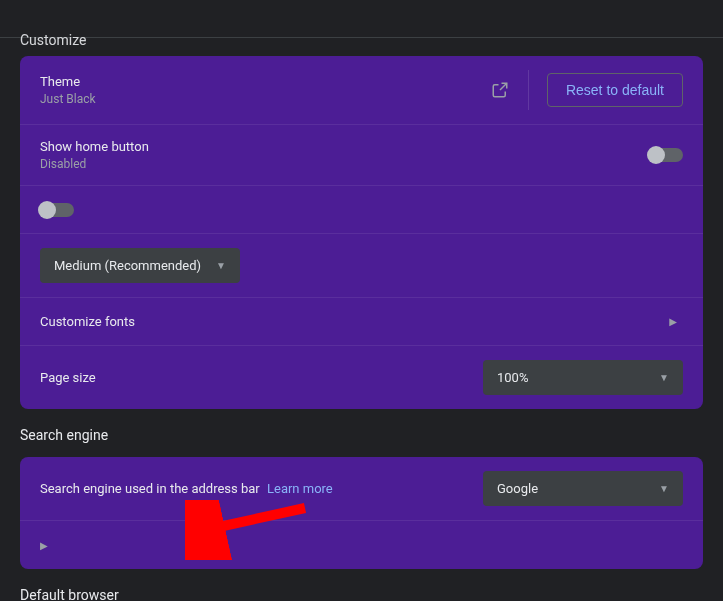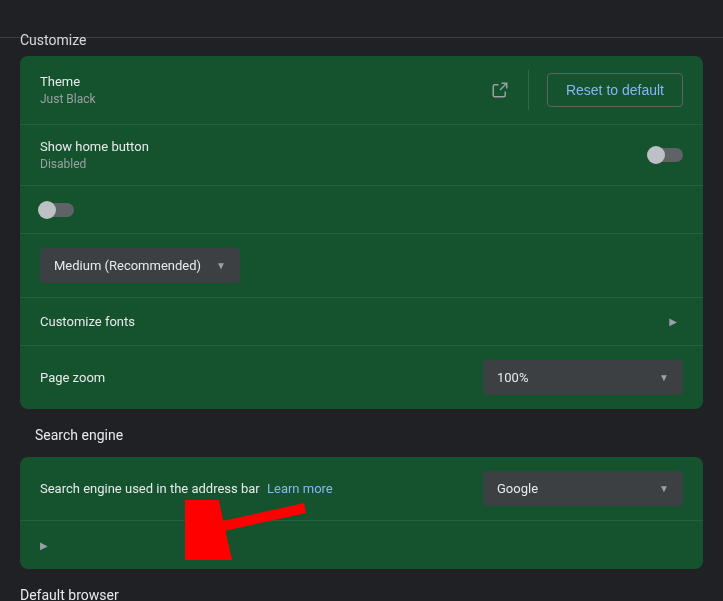--- a/index.html
+++ b/index.html
@@ -11,24 +11,23 @@
       width: 723px;
       height: 601px;
       overflow: hidden;
     }
     .topbar { height: 38px; background: #202124; border-bottom: 1px solid #3c4043; }
     .content { padding: 0 20px; }
     .section-title {
       color: #e8eaed;
       font-size: 14px;
       padding: 18px 0 14px 0;
-      margin-left: 15px;
     }
     .card {
-      background: #14532d;
+      background: #4c1d95;
       border-radius: 8px;
       overflow: hidden;
     }
     .row {
       display: flex;
       align-items: center;
       padding: 14px 20px;
       min-height: 48px;
       border-bottom: 1px solid rgba(255,255,255,0.08);
     }
@@ -159,21 +158,21 @@
 
     <div class="row">
       <div class="row-main">
         <div class="row-label">Customize fonts</div>
       </div>
       <span class="chevron">▶</span>
     </div>
 
     <div class="row">
       <div class="row-main">
-        <div class="row-label">Page zoom</div>
+        <div class="row-label">Page size</div>
       </div>
       <div class="select">
         <span>100%</span>
         <span class="arrow">▼</span>
       </div>
     </div>
 
   </div>
 
   <div class="section-title">Search engine</div>

